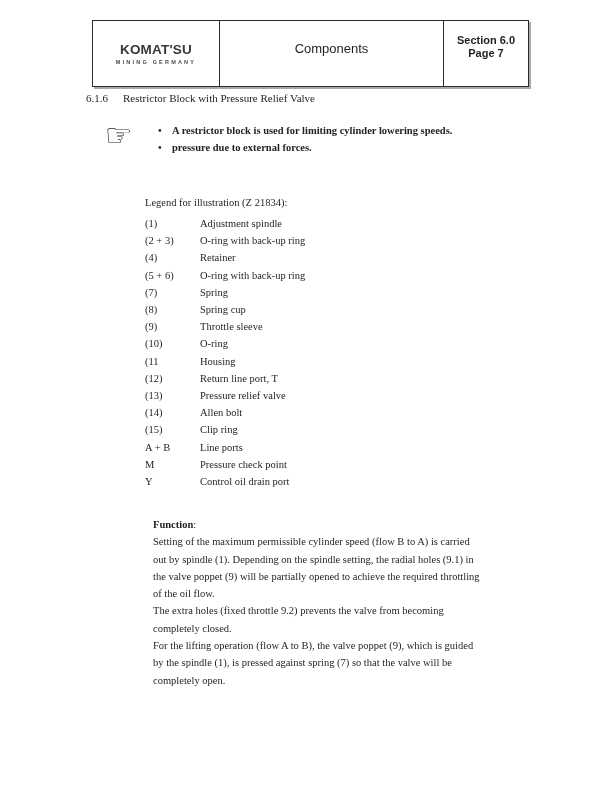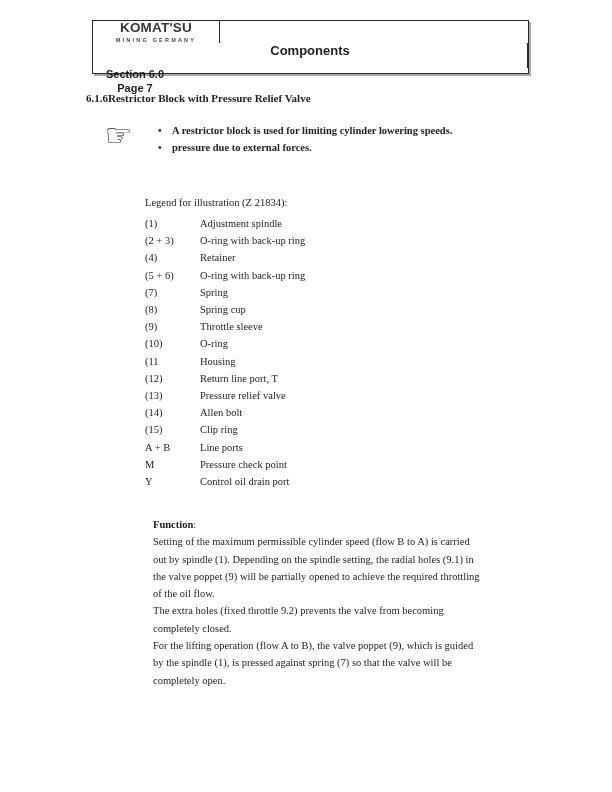--- a/index.html
+++ b/index.html
@@ -10,65 +10,64 @@
     background: #ffffff;
     font-family: "Liberation Serif", serif;
     color: #1f1f1f;
     overflow: hidden;
   }
 
   
   .header-table {
     position: absolute;
     left: 92px; top: 20px;
-    width: 437px; height: 54px;
+    width: 437px; height: 67px;
     display: flex;
     box-sizing: border-box;
     border: 1.4px solid #2b2b2b;
     box-shadow: 2px 2px 0 #a9a9a9;
     font-family: "Liberation Sans", sans-serif;
     background: #ffffff;
-    flex-direction: column;
   }
   .cell { box-sizing: border-box; }
   .cell-logo {
     width: 127px;
     border-right: 1.4px solid #2b2b2b;
     display: flex; flex-direction: column;
     align-items: center; justify-content: center;
   }
   .logo-brand {
     font-weight: bold; font-size: 13.5px; line-height: 1;
     letter-spacing: 0.2px; color: #383838;
   }
   .logo-sub {
     font-weight: bold; font-size: 5.5px; letter-spacing: 2.2px;
     color: #4a4a4a; margin-top: 2.5px; white-space: nowrap;
   }
   .cell-title {
     flex: 1;
     border-right: 1.4px solid #2b2b2b;
     display: flex; align-items: center; justify-content: center;
-    font-weight: bold; font-size: 13px;
+    font-weight: normal; font-size: 13px;
     padding-bottom: 10px;
   }
   .cell-section {
     width: 84px;
     display: flex; flex-direction: column;
     align-items: center; justify-content: center;
     font-weight: bold; font-size: 11px; line-height: 13.5px;
     text-align: center;
     padding-bottom: 13px;
   }
 
   
   .section-heading {
     position: absolute; left: 86px; top: 90px;
-    font-weight: bold; font-size: 11px; line-height: 16px;
-    display: flex; white-space: nowrap;
+    font-weight: normal; font-size: 11px; line-height: 16px;
+    display: flex; gap: 15px; white-space: nowrap;
   }
 
   
   .note-icon {
     position: absolute; left: 105px; top: 120px;
     font-family: "DejaVu Sans", sans-serif;
     font-size: 31px; line-height: 31px; color: #1f1f1f;
   }
   .bullets {
     position: absolute; left: 158px; top: 122px;

